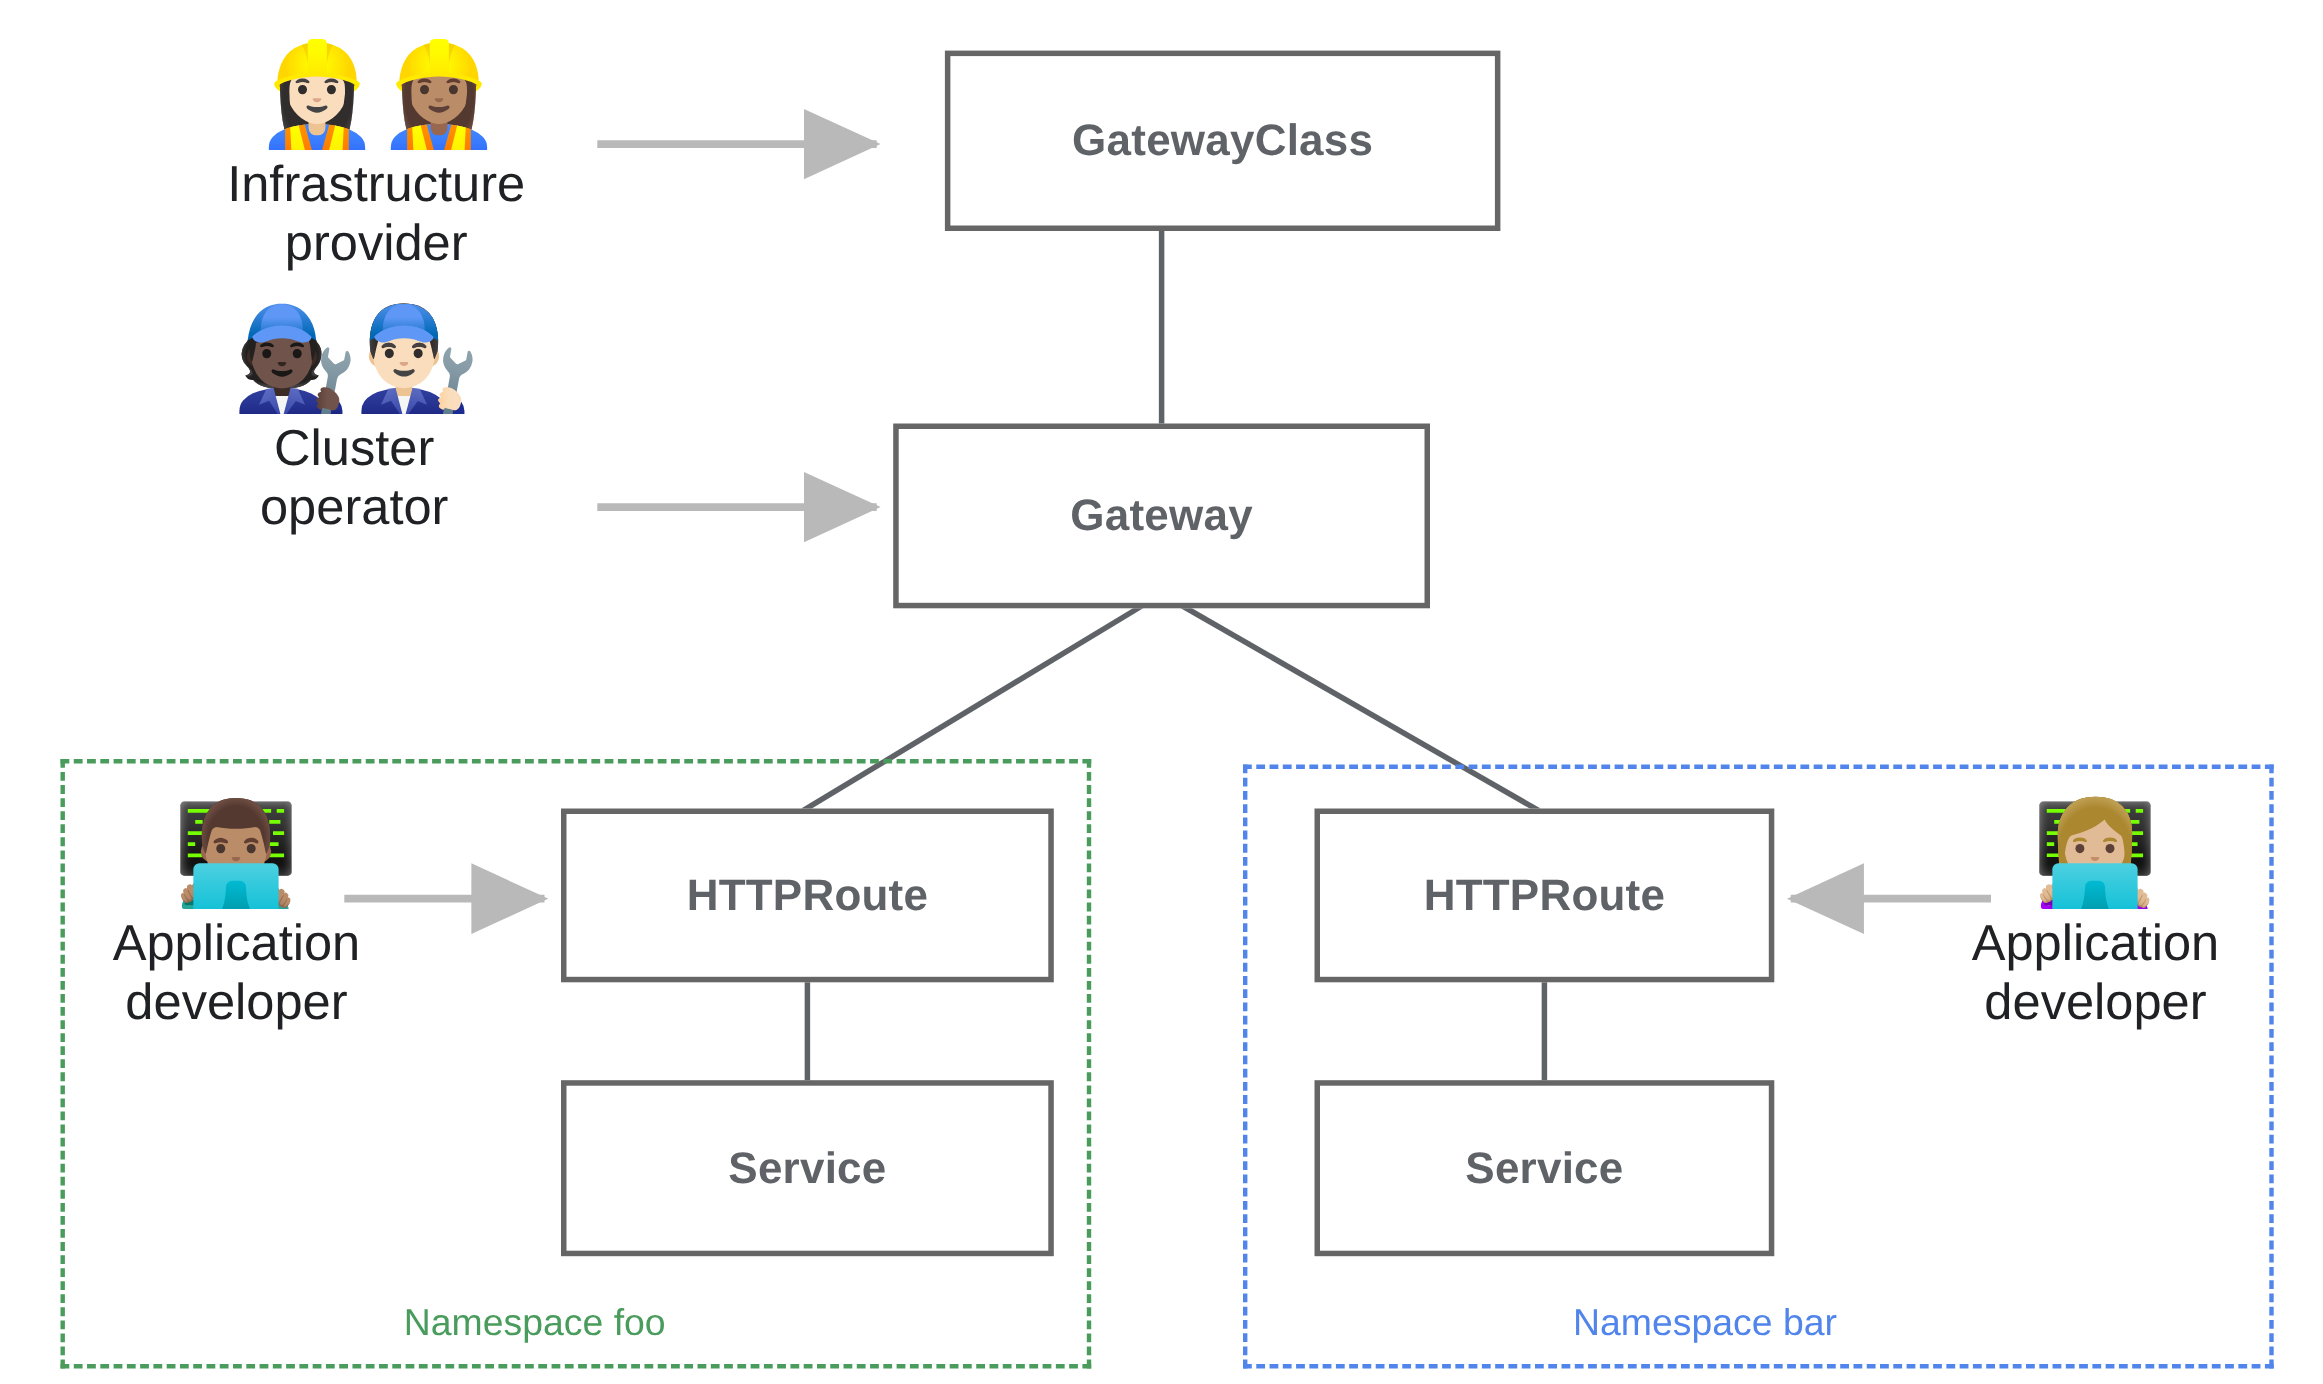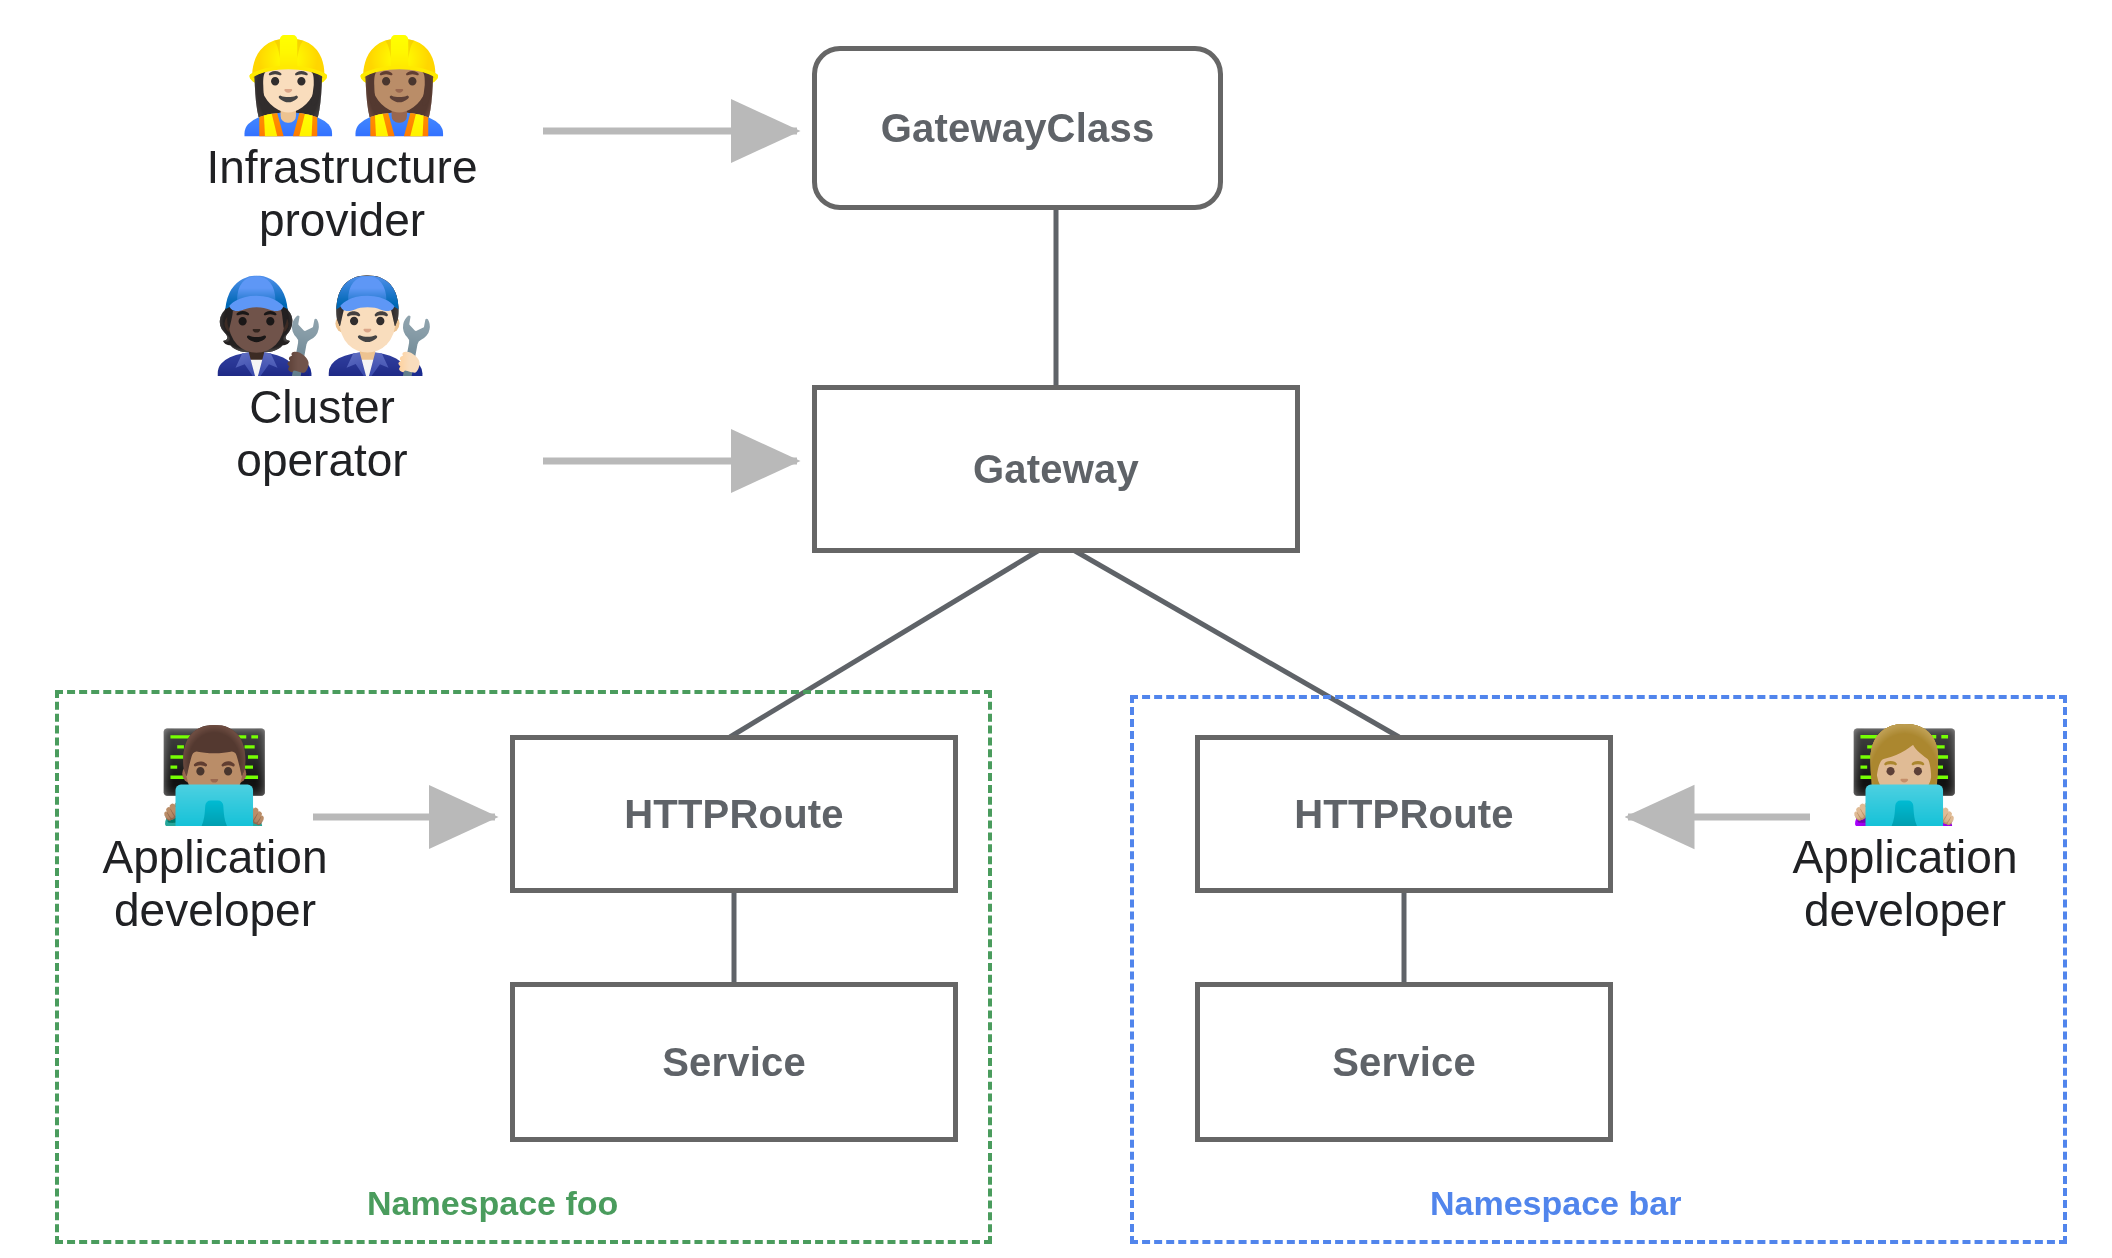--- a/index.html
+++ b/index.html
@@ -37,21 +37,21 @@
     z-index: 3;
   }
   .node-label {
     font-size: 40px;
     font-weight: bold;
     color: #5f6368;
     letter-spacing: 0.2px;
     line-height: 1;
     white-space: nowrap;
   }
-  #node-gatewayclass { left: 812px; top: 46px;  width: 411px; height: 164px; border-radius: 28px; }
+  #node-gatewayclass { left: 859px; top: 46px;  width: 505px; height: 164px; }
   #node-gateway      { left: 812px; top: 385px; width: 488px; height: 168px; }
   #node-httproute-foo{ left: 510px; top: 735px; width: 448px; height: 158px; }
   #node-service-foo  { left: 510px; top: 982px; width: 448px; height: 160px; }
   #node-httproute-bar{ left: 1195px; top: 735px; width: 418px; height: 158px; }
   #node-service-bar  { left: 1195px; top: 982px; width: 418px; height: 160px; }
 
   
   .namespace {
     position: absolute;
     background: transparent;
@@ -61,21 +61,21 @@
     left: 55px; top: 690px; width: 937px; height: 554px;
     border: 4px dashed #4a9c5d;
   }
   #ns-bar {
     left: 1130px; top: 695px; width: 937px; height: 549px;
     border: 4px dashed #5185ec;
   }
   .ns-label {
     position: absolute;
     font-size: 34px;
-    font-weight: bold;
+    font-weight: normal;
     line-height: 1;
     white-space: nowrap;
     z-index: 4;
   }
   #ns-foo-label { left: 367px; top: 1186px; color: #4a9c5d; }
   #ns-bar-label { left: 1430px; top: 1186px; color: #5185ec; }
 
   
   .persona {
     position: absolute;

